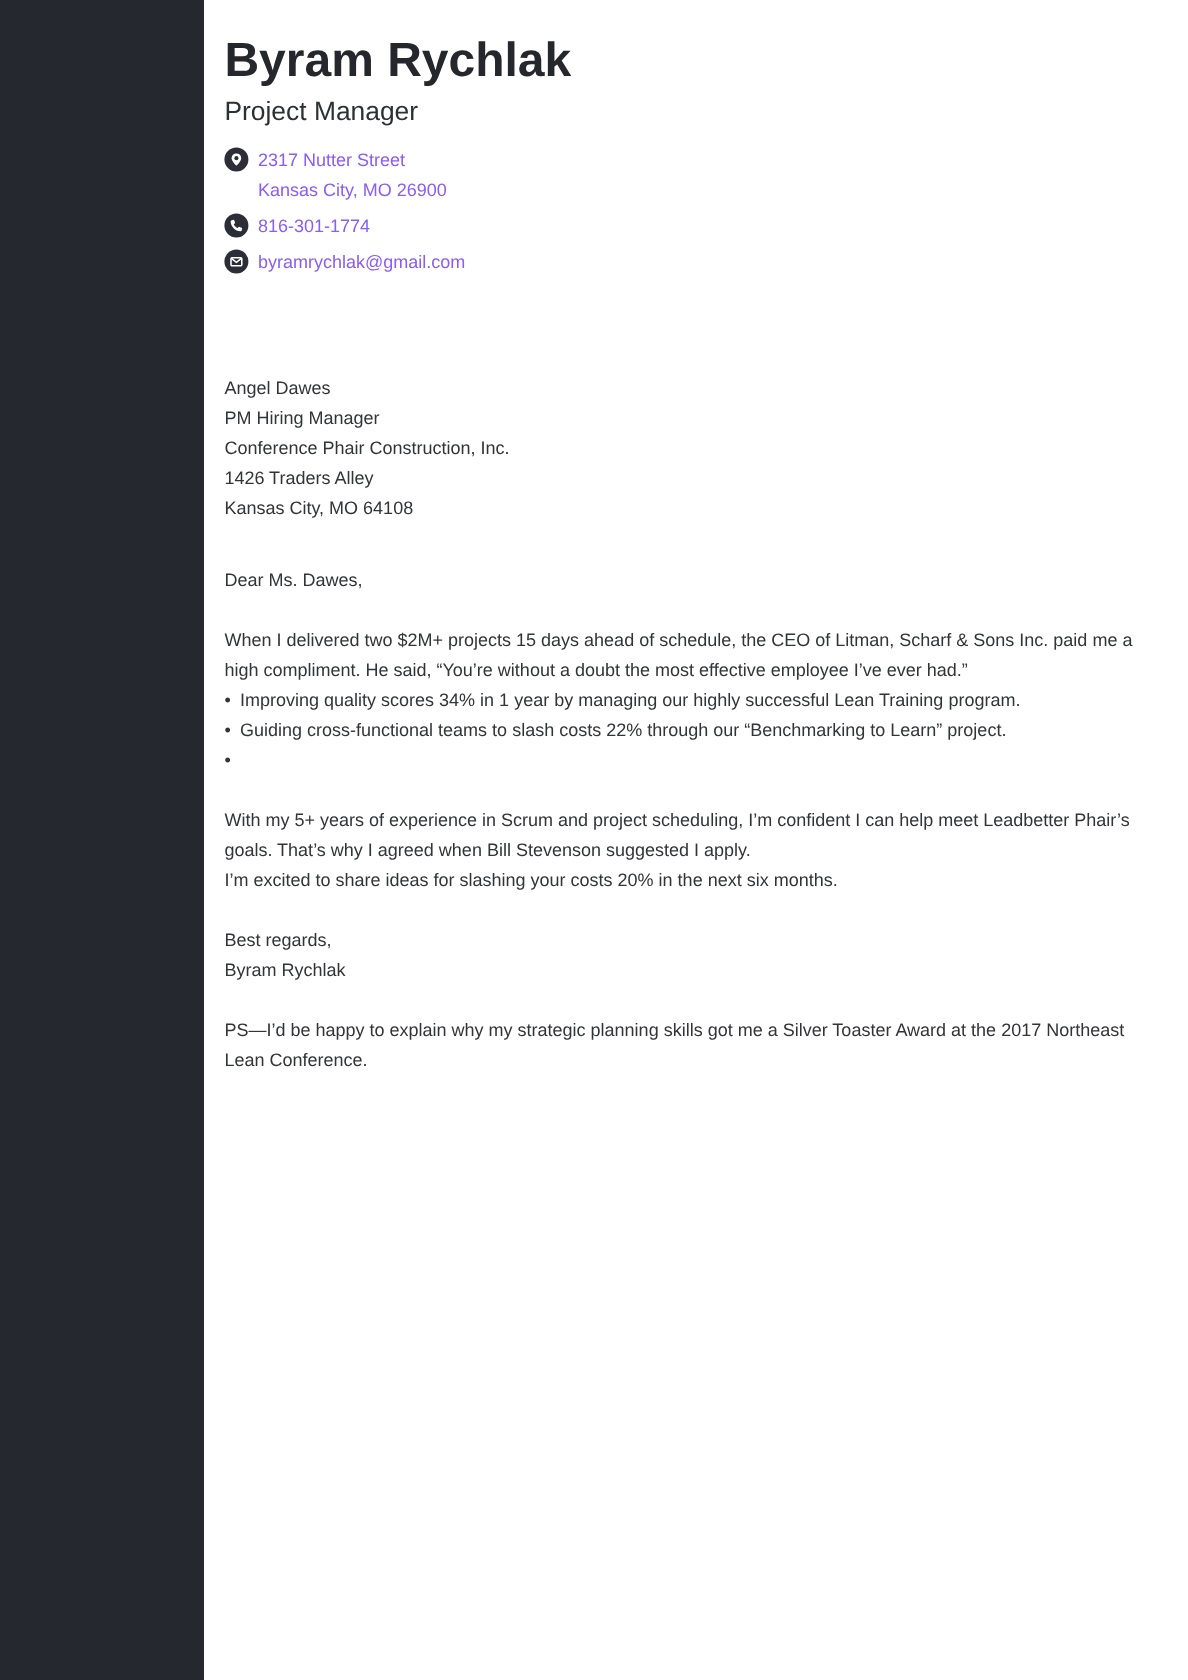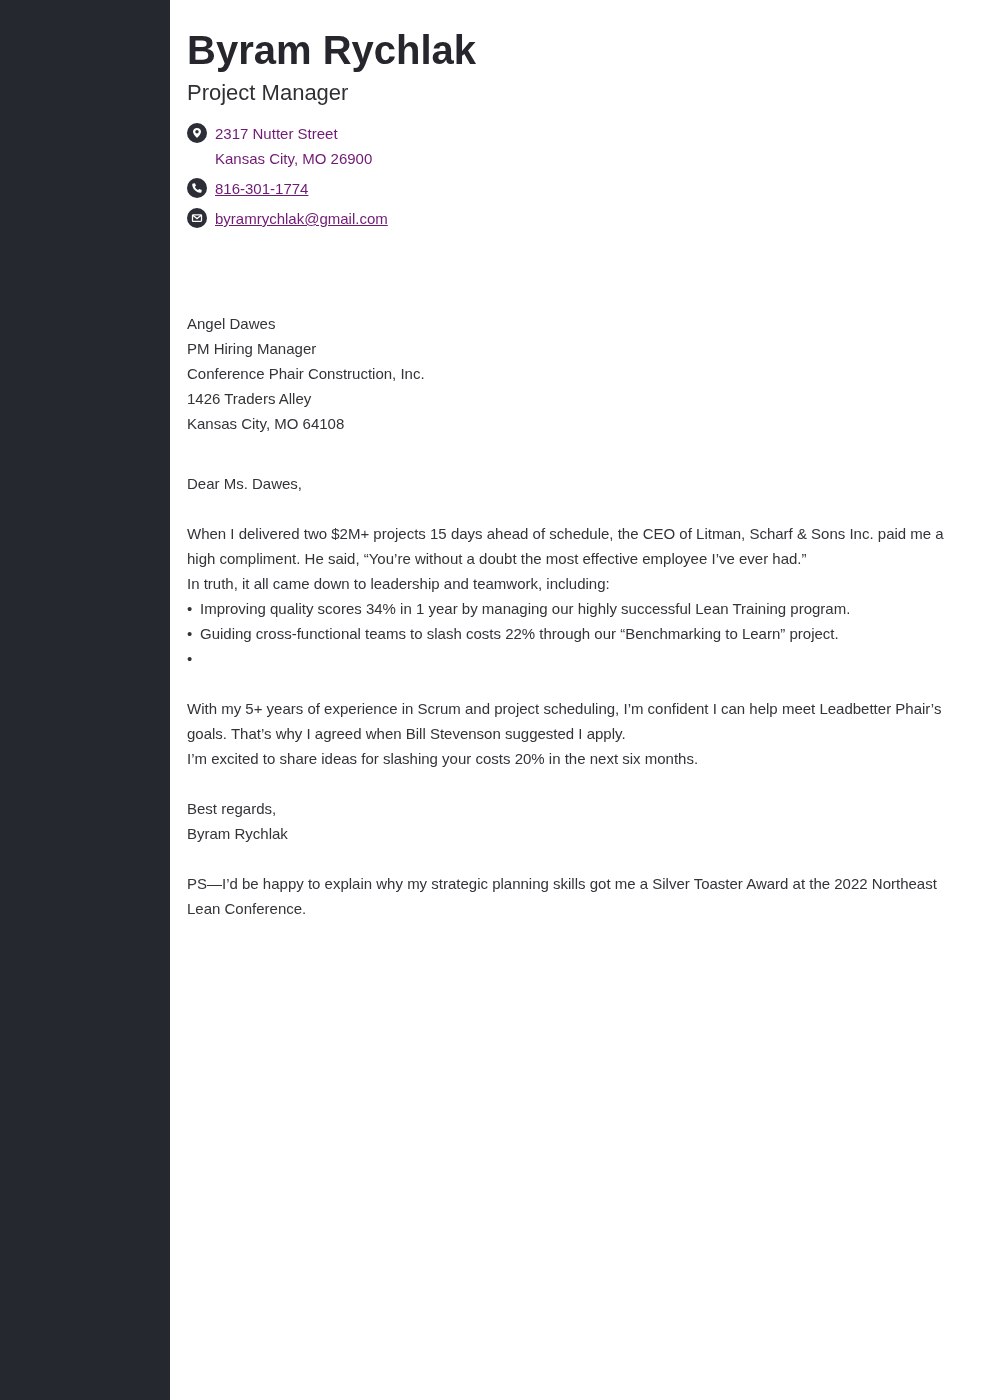--- a/index.html
+++ b/index.html
@@ -49,23 +49,23 @@
     .contact {
       position: absolute;
       top: 121px;
       left: 0;
     }
     .contact-row {
       display: flex;
       align-items: flex-start;
       font-size: 15px;
       line-height: 25px;
-      color: #701a75;
+      color: #8b5cf6;
     }
-    .contact-row + .contact-row { margin-top: 5px; text-decoration: underline; }
+    .contact-row + .contact-row { margin-top: 5px; }
     .contact-icon {
       width: 20px;
       height: 20px;
       border-radius: 50%;
       background: #2b2e36;
       flex: 0 0 20px;
       margin-top: 2px;
       margin-right: 8px;
       display: flex;
       align-items: center;
@@ -146,36 +146,35 @@
       <p>Angel Dawes</p>
       <p>PM Hiring Manager</p>
       <p>Conference Phair Construction, Inc.</p>
       <p>1426 Traders Alley</p>
       <p>Kansas City, MO 64108</p>
     </div>
     <div class="gap2"></div>
     <p>Dear Ms. Dawes,</p>
     <div class="gap"></div>
     <p>When I delivered two $2M+ projects 15 days ahead of schedule, the CEO of Litman, Scharf &amp; Sons Inc. paid me a high compliment. He said, “You’re without a doubt the most effective employee I’ve ever had.”</p>
-    <p>In truth, it all came down to leadership and teamwork, including:</p>
     <div>
       <div class="bullet">
         <span class="bullet-dot">•</span>
         <span>Improving quality scores 34% in 1 year by managing our highly successful Lean Training program.</span>
       </div>
       <div class="bullet">
         <span class="bullet-dot">•</span>
         <span>Guiding cross-functional teams to slash costs 22% through our “Benchmarking to Learn” project.</span>
       </div>
       <div class="bullet">
         <span class="bullet-dot">•</span>
       </div>
     </div>
     <div class="gap"></div>
     <p>With my 5+ years of experience in Scrum and project scheduling, I’m confident I can help meet Leadbetter Phair’s goals. That’s why I agreed when Bill Stevenson suggested I apply.</p>
     <p>I’m excited to share ideas for slashing your costs 20% in the next six months.</p>
     <div class="gap"></div>
     <p>Best regards,</p>
     <p>Byram Rychlak</p>
     <div class="gap"></div>
-    <p>PS—I’d be happy to explain why my strategic planning skills got me a Silver Toaster Award at the 2022 Northeast Lean Conference.</p>
+    <p>PS—I’d be happy to explain why my strategic planning skills got me a Silver Toaster Award at the 2017 Northeast Lean Conference.</p>
   </div>
 </div>
 
 </body></html>

